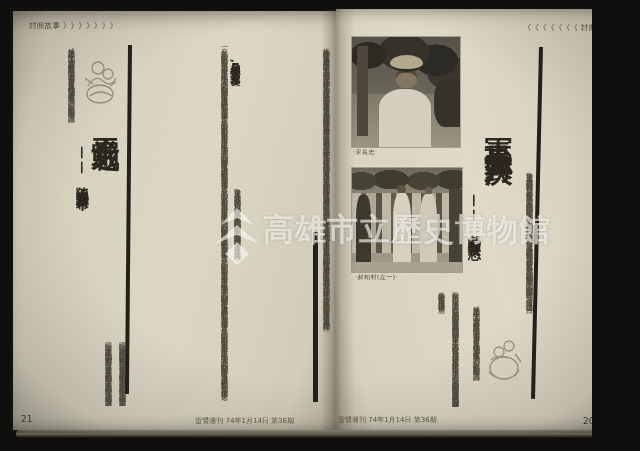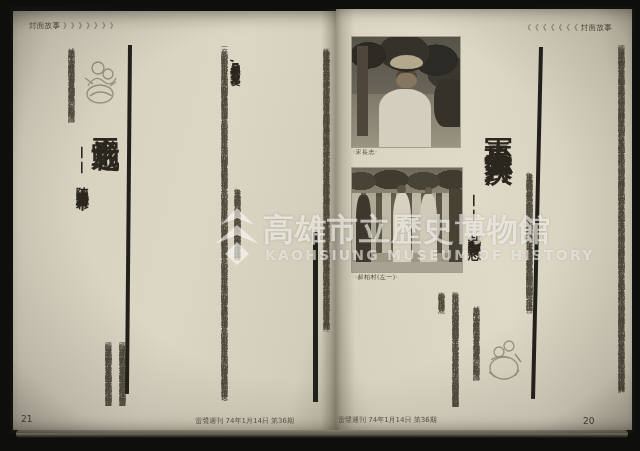--- a/index.html
+++ b/index.html
@@ -1,16 +1,16 @@
 <!DOCTYPE html>
 <html><head>
 <meta charset="utf-8">
 <style>
   html,body{margin:0;padding:0;background:#0e0e0d;}
-  #stage{position:relative;width:640px;height:451px;background:#0e0e0d;overflow:hidden;
+  #stage{position:relative;width:592px;height:451px;background:#0e0e0d;overflow:hidden;
          font-family:"DejaVu Sans",sans-serif;}
   .paper{position:absolute;}
   #paper-left{left:13px;top:11px;width:323px;height:419px;
     background:linear-gradient(105deg,#bfbaa7 0%,#d6d1bf 10%,#dcd7c5 55%,#d2cdba 88%,#b5b09d 100%);
     box-shadow:inset 0 14px 18px -12px rgba(35,30,22,.55), inset 0 -10px 14px -10px rgba(35,30,22,.45);}
   #paper-right{left:336px;top:9px;width:296px;height:421px;
     background:linear-gradient(75deg,#bcb7a4 0%,#d7d2c0 10%,#dfdac8 50%,#d4cfbc 90%,#bdb8a5 100%);
     box-shadow:inset 0 12px 16px -12px rgba(35,30,22,.5), inset 0 -10px 14px -10px rgba(35,30,22,.45);}
   #gutter{position:absolute;left:321px;top:9px;width:34px;height:421px;z-index:20;
     background:linear-gradient(90deg,rgba(50,45,35,0) 0%,rgba(50,45,35,.34) 45%,rgba(72,66,52,.22) 62%,rgba(50,45,35,0) 100%);}
@@ -141,16 +141,15 @@
 
   <div id="wm">
     <svg style="position:absolute;left:207px;top:205px;" width="60" height="62" viewBox="0 0 60 62">
       <g fill="rgba(253,253,249,0.6)">
         <path d="M30 3 L47 20 L30 13 L13 20 Z"></path>
         <path d="M30 20 L52 39 L30 30 L8 39 Z"></path>
         <path d="M30 37 L42 49 L30 60 L18 49 Z"></path>
       </g>
     </svg>
     <div id="wm-zh">高雄市立歷史博物館</div>
-    <div id="wm-en">KAOHSIUNG MUSEUM OF HISTORY</div>
   </div>
 
 </div>
 
 </body></html>

